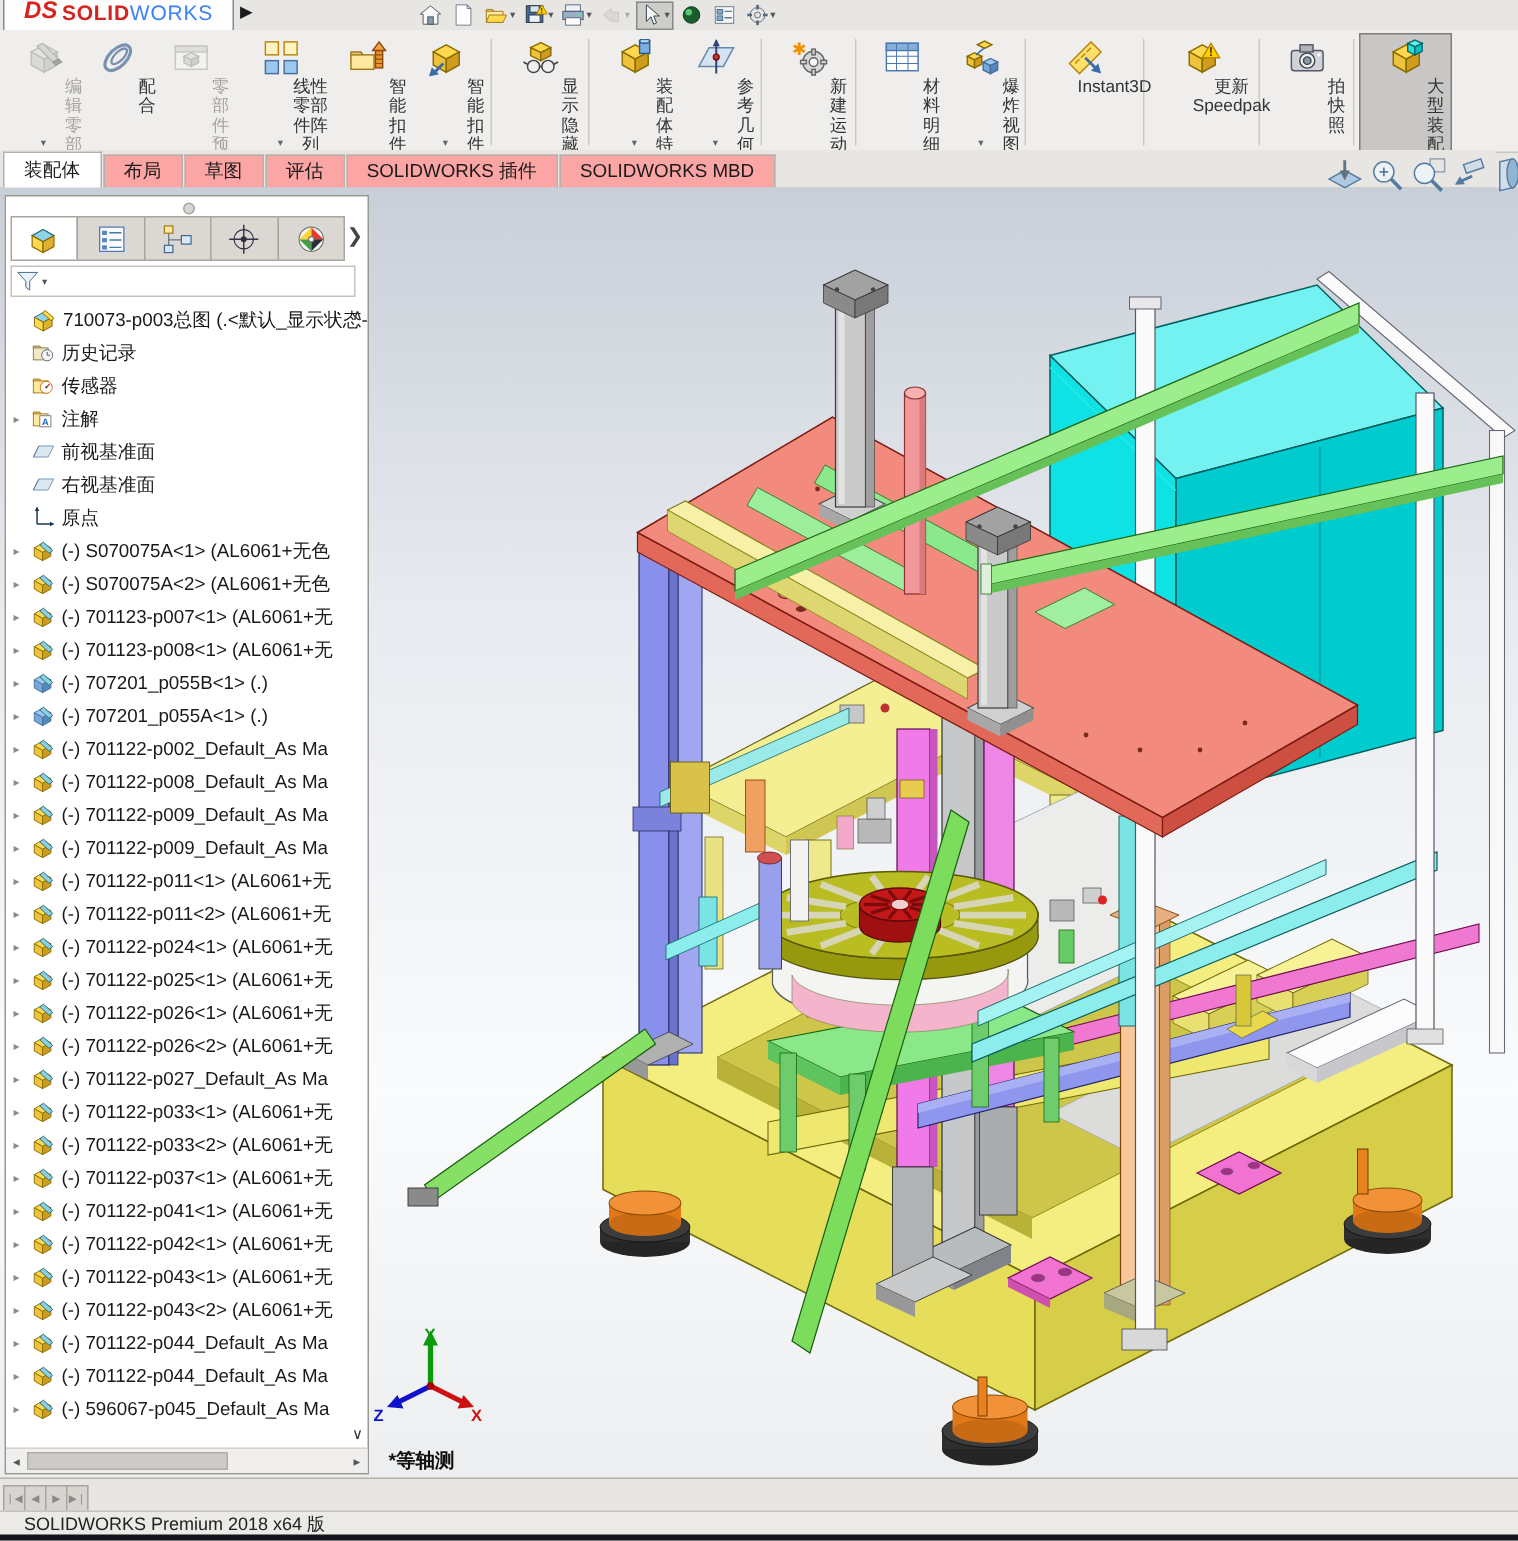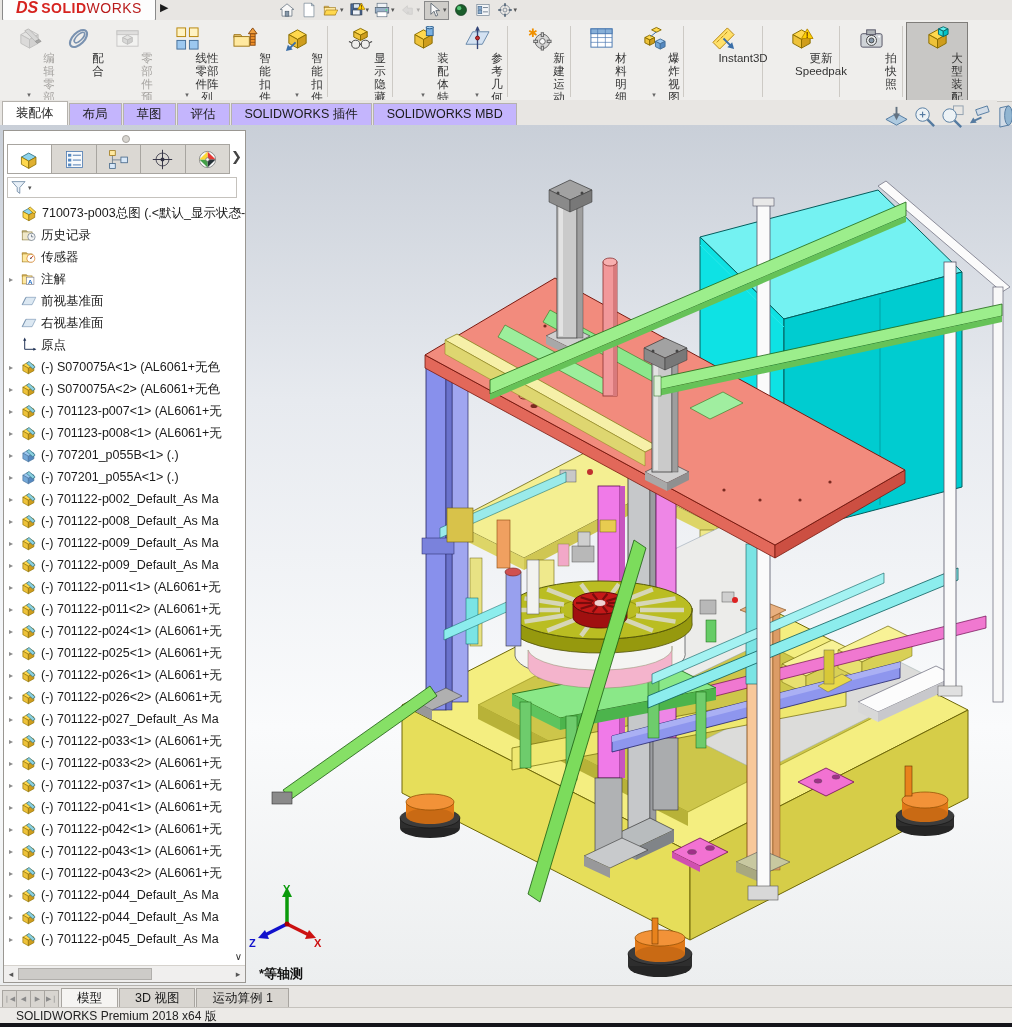--- a/index.html
+++ b/index.html
@@ -4,21 +4,21 @@
 <style>
   html,body{margin:0;padding:0;background:#444;}
   body{width:1012px;height:1027px;position:relative;font-family:"Liberation Sans","DejaVu Sans",sans-serif;}
   .screen{position:absolute;inset:0;width:1012px;height:1027px;background:#e8e6e3;overflow:hidden;}
 
   
   .titlebar{position:absolute;left:0;top:0;right:0;height:20px;background:#e8e6e3;border-bottom:1px solid #701a75;}
   .logobox{position:absolute;left:2px;top:-7px;height:27px;width:152px;background:#fdfdfd;border:1px solid #8a8a8a;border-radius:0 0 3px 3px;display:flex;align-items:center;justify-content:center;color:#d6231f;white-space:nowrap;}
   .logobox .lds{font-weight:bold;font-style:italic;font-size:16px;margin-right:3px;}
   .logobox .lsolid{font-weight:bold;font-size:14px;letter-spacing:.5px;}
-  .logobox .lworks{font-weight:normal;font-size:14px;letter-spacing:.5px;color:#b91c1c;}
+  .logobox .lworks{font-weight:normal;font-size:14px;letter-spacing:.5px;color:#3b82f6;}
   .flyarrow{position:absolute;left:160px;top:1px;font-size:11px;color:#1a1a1a;}
   .qat{position:absolute;left:278px;top:0;height:20px;display:flex;align-items:center;gap:3px;}
   .qbtn{display:flex;align-items:center;height:18px;padding:0 1px;}
   .qbtn svg{width:16px;height:16px;}
   .qbtn .fo{font-size:7px;color:#555;margin-left:1px;}
   .qbtn.pressed{background:#cfcdc9;border:1px solid #8a8a8a;height:17px;}
   .qbtn.disabled{opacity:.4;}
 
   
   .ribbon{position:absolute;left:0;top:20px;right:0;height:79px;background:#efeeec;border-bottom:1px solid #c9c6c1;display:flex;align-items:stretch;padding:2px 0 0 2px;}
@@ -26,21 +26,21 @@
   .rbtn svg{width:25px;height:25px;flex:none;}
   .rlabel{font-size:11.5px;color:#333;text-align:center;line-height:1.12;margin-top:1px;margin-left:40px;}
   .rfly{font-size:7px;color:#666;position:absolute;bottom:2px;left:0;right:0;text-align:center;}
   .rbtn.disabled svg{filter:grayscale(1);opacity:.45;}
   .rbtn.disabled .rlabel{color:#a5a3a0;}
   .rbtn.active{background:#c8c7c5;border:1px solid #7f7d7a;padding-top:3px;}
   .rsep{width:1px;background:#cdcac5;margin:4px 3px;flex:none;}
 
   
   .cmdtabs{position:absolute;left:0;top:100px;right:15px;height:25px;background:#e8e6e3;border-bottom:1px solid #b5b2ad;display:flex;align-items:flex-end;padding-left:2px;}
-  .ctab{height:21px;line-height:21px;padding:0 13px;font-size:12.5px;color:#1a1a1a;background:#c4b5fd;border:1px solid #b5b2ad;border-bottom:none;margin-right:1px;flex:none;}
+  .ctab{height:21px;line-height:21px;padding:0 13px;font-size:12.5px;color:#1a1a1a;background:#fca5a5;border:1px solid #b5b2ad;border-bottom:none;margin-right:1px;flex:none;}
   .ctab.active{background:#ffffff;height:23px;line-height:23px;position:relative;z-index:2;}
 
   
   .viewport{position:absolute;left:0;top:125px;width:1012px;height:860px;background:linear-gradient(180deg,#c9cfd8 0%,#e7eaef 32%,#fafbfc 70%,#eceeef 100%);}
   .machine{position:absolute;left:240px;top:0;width:772px;height:860px;}
   .headsup{position:absolute;left:884px;top:104px;display:flex;gap:3px;z-index:6;}
   .headsup svg{width:25px;height:25px;opacity:.9;}
   .triadwrap{position:absolute;left:246px;top:758px;width:78px;height:66px;}
   .viewlabel{position:absolute;left:259px;top:840px;font-size:13px;font-weight:bold;color:#111;}
 
@@ -1186,53 +1186,39 @@
           </div>
 
           <div class="trow">
             <span class="arr">▸</span>
             <svg viewBox="0 0 26 26">
               <polygon points="3,10 12,5 21,10 12,15" fill="#ffd84d" stroke="#8a6d00" stroke-width="1"></polygon>
               <polygon points="3,10 12,15 12,24 3,19" fill="#eec23a" stroke="#8a6d00" stroke-width="1"></polygon>
               <polygon points="12,15 21,10 21,19 12,24" fill="#cf9d1d" stroke="#8a6d00" stroke-width="1"></polygon>
               <polygon points="13,4 23,13 19,16 9,7" fill="#8ad0e0" stroke="#2a6b7a" stroke-width="1"></polygon>
             </svg>
-            <span class="tlabel">(-) 701122-p045_Default_As Ma</span>
+            <span class="tlabel">(-) 596067-p045_Default_As Ma</span>
           </div>
 
         </div>
     </div>
     <div class="hscroll">
       <span class="harrow left">◂</span>
       <div class="hthumb"></div>
       <span class="harrow right">▸</span>
     </div>
   </div>
 
   <div class="bottombar">
     <div class="bnav">
 
     <span>❘◀</span>
         <span>◀</span>
         <span>▶</span>
         <span>▶❘</span>
       </div>
-    <div style="display:flex;align-items:flex-end;">
-
-        <div class="btab active">
-          <span>模型</span>
-        </div>
-
-        <div class="btab">
-          <span>3D 视图</span>
-        </div>
-
-        <div class="btab">
-          <span>运动算例 1</span>
-        </div>
-      </div>
   </div>
 
   <div class="statusbar">
     <span>SOLIDWORKS Premium 2018 x64 版</span>
   </div>
   <div class="bottomedge"></div>
 </div>
 
 </body></html>

